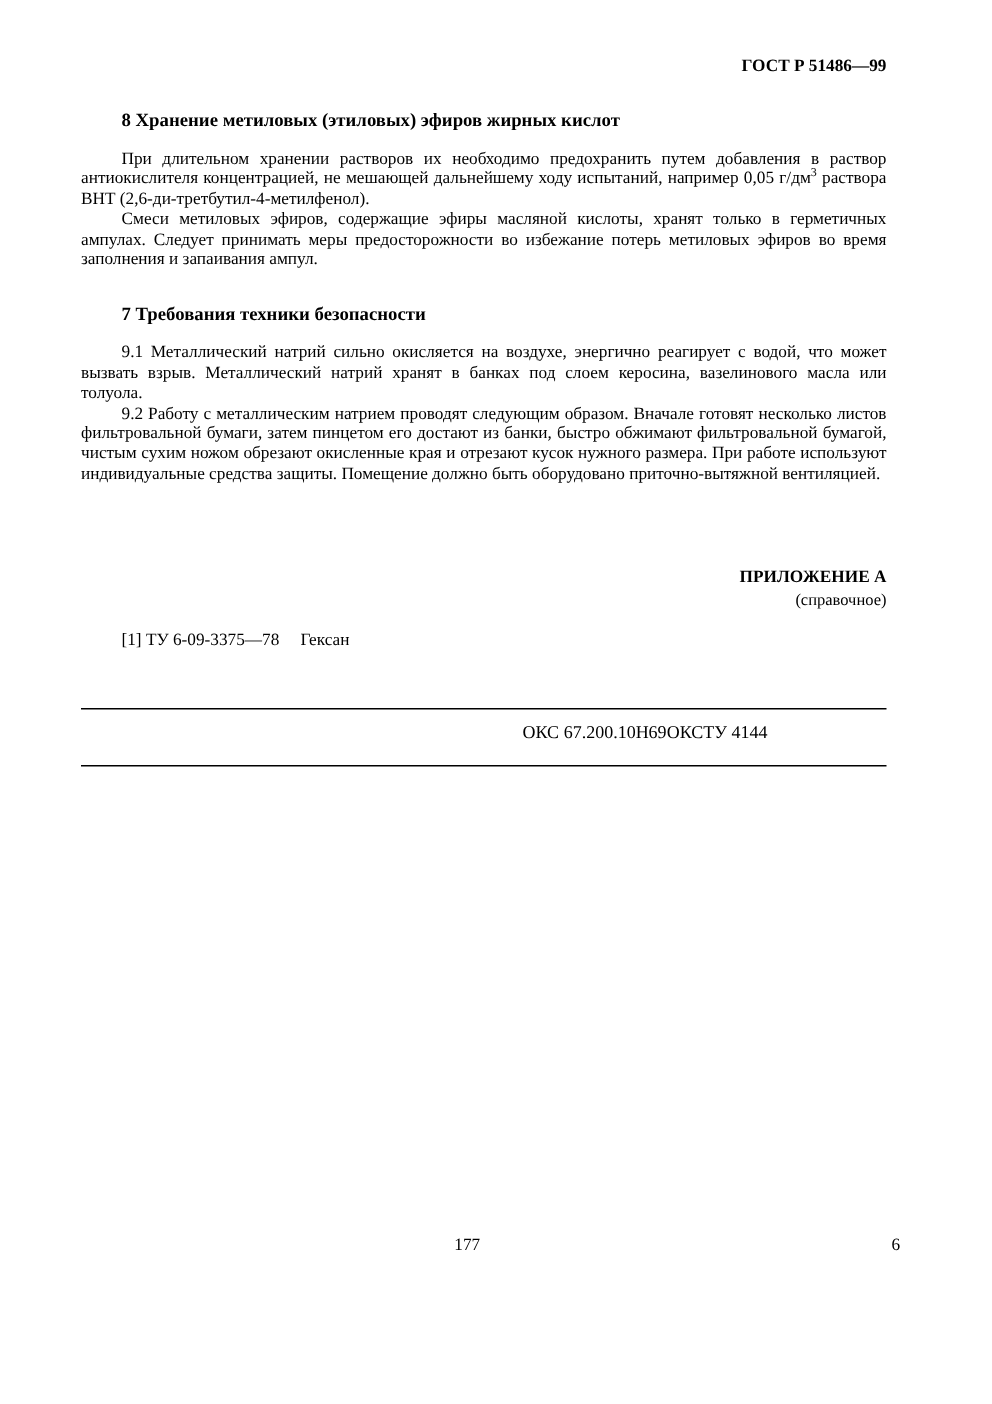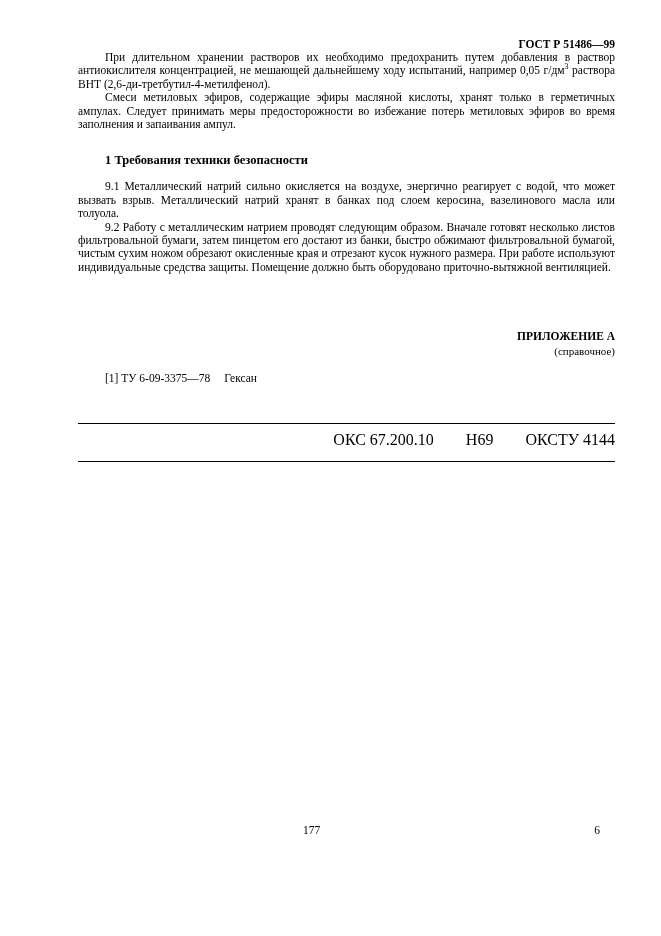--- a/index.html
+++ b/index.html
@@ -10,21 +10,21 @@
     width: 661px;
     height: 936px;
     background: #ffffff;
     color: #000;
     font-family: "Liberation Serif", "DejaVu Serif", serif;
     overflow: hidden;
   }
 
   .content {
     position: absolute;
-    left: 78px;
+    left: 54px;
     top: 38px;
     width: 537px;
   }
 
   .doc-header {
     text-align: right;
     font-weight: bold;
     font-size: 11.5px;
     line-height: 13px;
   }
@@ -71,26 +71,25 @@
     border: 0;
     border-top: 1px solid #000;
     margin: 0;
     height: 0;
   }
   .rule-top { margin-top: 38px; }
   .rule-bottom { margin-top: 15px; }
 
   .codes-row {
     display: flex;
-    justify-content: flex-end;
+    justify-content: center;
     padding-left: 215px;
     margin-top: 9px;
-    font-size: 16px;
+    font-size: 12px;
     line-height: 13px;
-    gap: 32px;
   }
 
   .keywords {
     font-size: 11.5px;
     line-height: 13.4px;
     text-align: justify;
     margin: 13px 0 0 0;
   }
 
   .page-num-center {
@@ -110,27 +109,28 @@
   }
 </style>
 </head>
 <body>
 
 <div class="page">
   <div class="content">
 
     <div class="doc-header">ГОСТ Р 51486—99</div>
 
+    <div class="section-title">8 Хранение метиловых (этиловых) эфиров жирных кислот</div>
 
 
     <p class="body-par"><span>При длительном хранении растворов их необходимо предохранить путем добавления в раствор антиокислителя концентрацией, не мешающей дальнейшему ходу испытаний, например 0,05 г/дм</span><sup>3</sup><span> раствора ВНТ (2,6-ди-третбутил-4-метилфенол).</span></p>
 
     <p class="body-par">Смеси метиловых эфиров, содержащие эфиры масляной кислоты, хранят только в герметичных ампулах. Следует принимать меры предосторожности во избежание потерь метиловых эфиров во время заполнения и запаивания ампул.</p>
 
-    <div class="section-title">1 Требования техники безопасности</div>
+    <div class="section-title">7 Требования техники безопасности</div>
 
     <p class="body-par">9.1 Металлический натрий сильно окисляется на воздухе, энергично реагирует с водой, что может вызвать взрыв. Металлический натрий хранят в банках под слоем керосина, вазелинового масла или толуола.</p>
 
     <p class="body-par">9.2 Работу с металлическим натрием проводят следующим образом. Вначале готовят несколько листов фильтровальной бумаги, затем пинцетом его достают из банки, быстро обжимают фильтровальной бумагой, чистым сухим ножом обрезают окисленные края и отрезают кусок нужного размера. При работе используют индивидуальные средства защиты. Помещение должно быть оборудовано приточно-вытяжной вентиляцией.</p>
 
     <div class="appendix-block">
       <div class="appendix-title">ПРИЛОЖЕНИЕ А</div>
       <div class="appendix-sub">(справочное)</div>
     </div>
 

